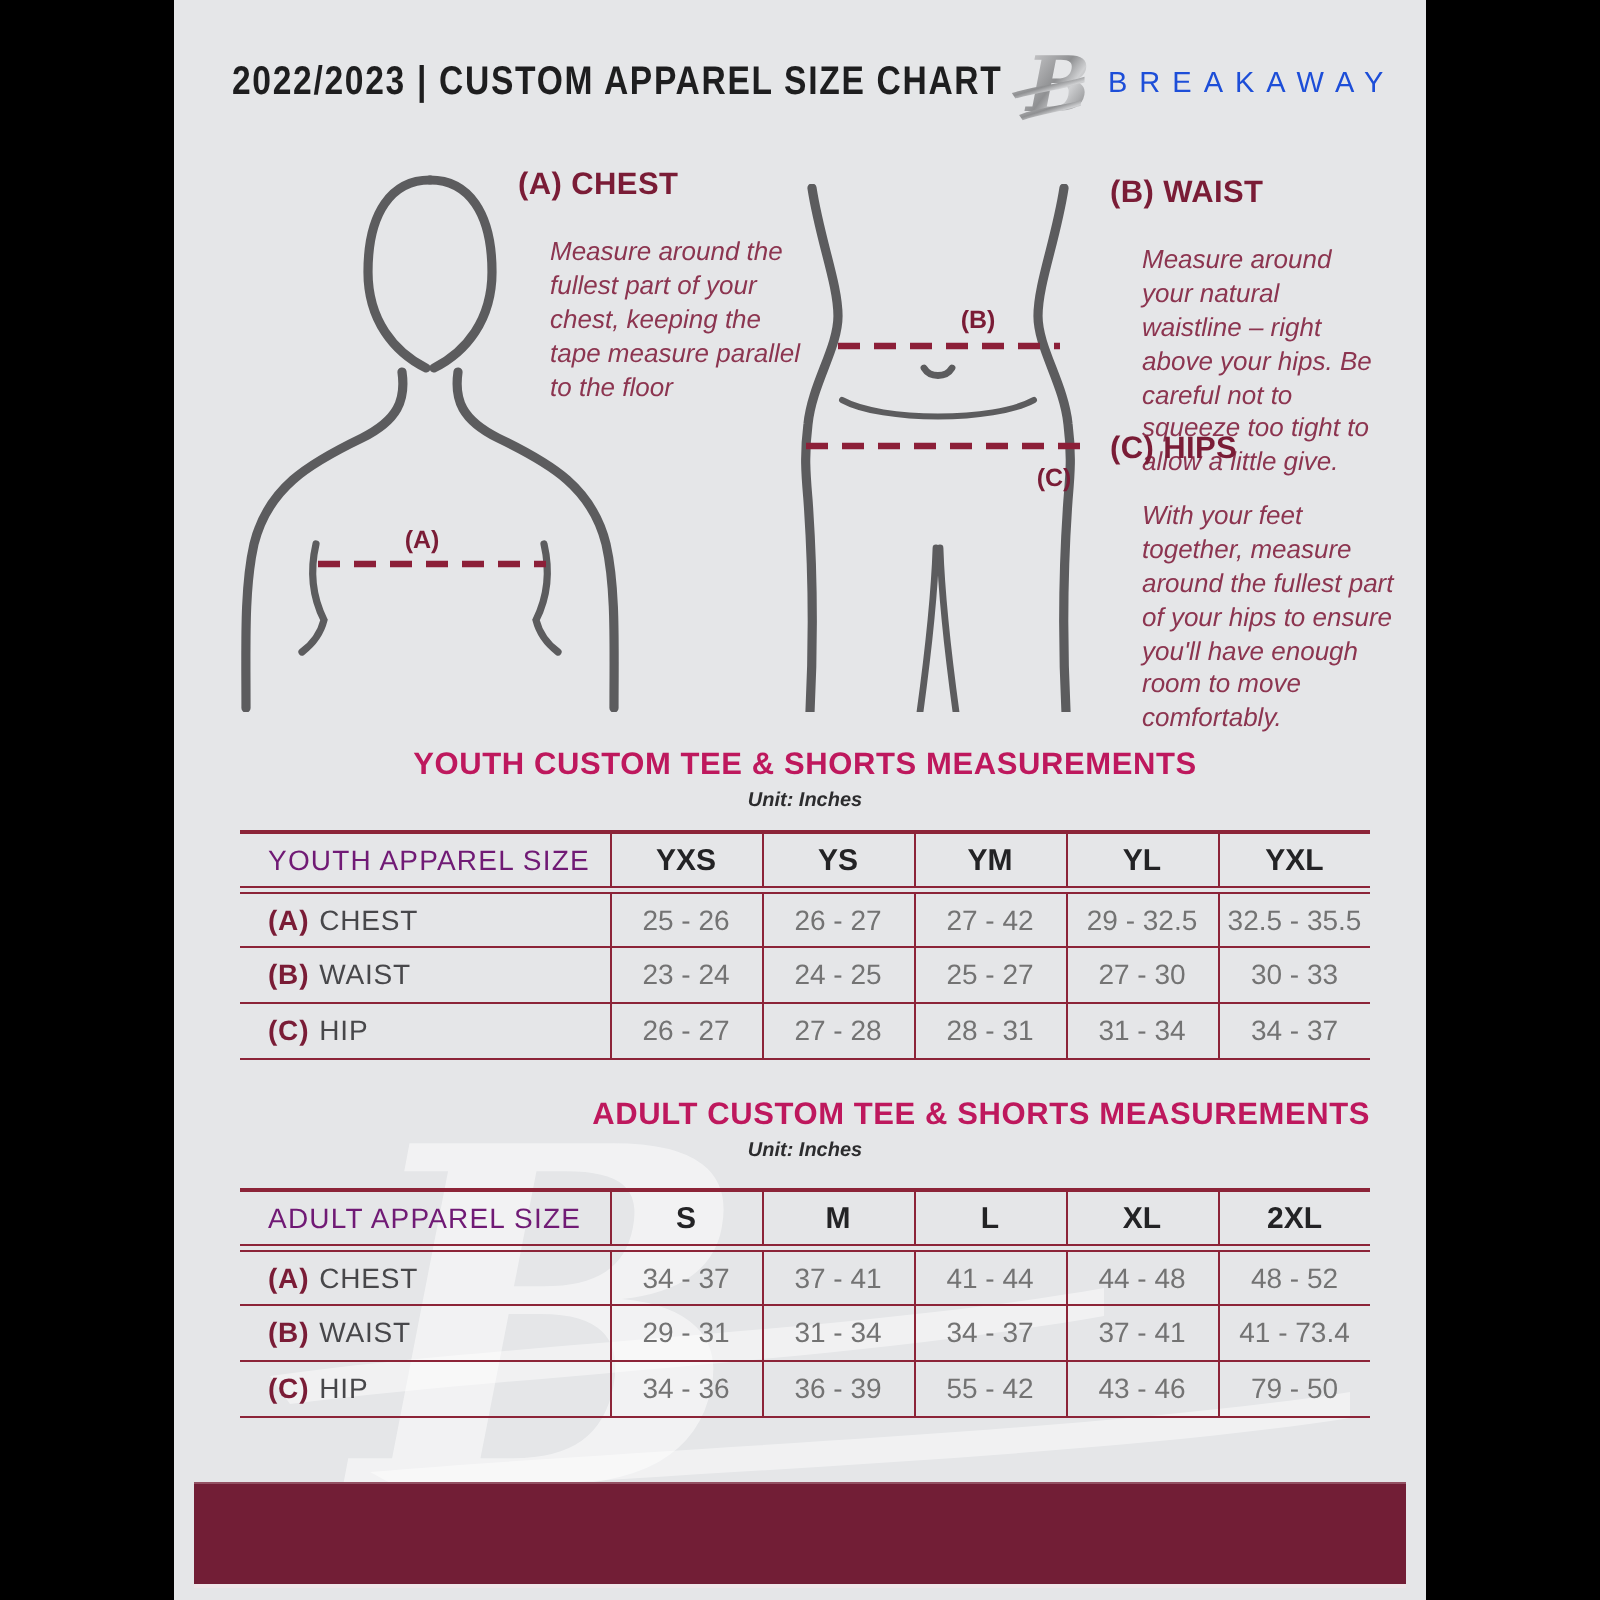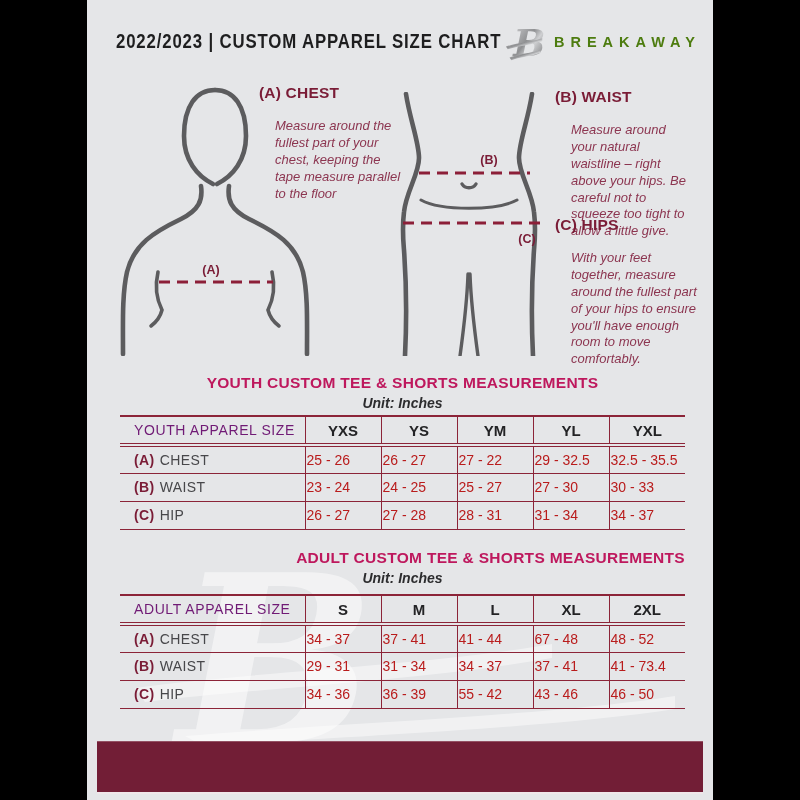--- a/index.html
+++ b/index.html
@@ -12,56 +12,56 @@
   
   .watermark{position:absolute;left:40px;top:538px;width:570px;height:240px;z-index:0;pointer-events:none;}
 
   .layer{position:absolute;inset:0;z-index:1;}
 
   
   .hdr-title{position:absolute;left:29px;top:30px;font-size:20px;font-weight:700;
              letter-spacing:1px;color:#1e1e1f;transform:scaleX(.84);transform-origin:left center;
              white-space:nowrap;}
   .logo{position:absolute;left:418px;top:18px;height:48px;display:flex;align-items:center;gap:9px;}
-  .brand{font-size:14.5px;font-weight:700;letter-spacing:6px;color:#4d7c0f;white-space:nowrap;}
+  .brand{font-size:14.5px;font-weight:400;letter-spacing:6px;color:#1d4ed8;white-space:nowrap;}
 
   
   .guide{position:absolute;}
   .guide h3{margin:0 0 8px 0;font-size:15.5px;font-weight:700;color:var(--accent);letter-spacing:.2px;}
   .guide p{margin:16px;font-style:italic;font-size:13px;line-height:1.3;color:var(--desc);}
   .g-chest{left:172px;top:84px;width:164px;}
   .g-waist{left:468px;top:88px;width:154px;}
   .g-hips{left:468px;top:216px;width:160px;}
 
   
   .fig{position:absolute;}
   .fig-torso{left:22px;top:80px;}
   .fig-lower{left:306px;top:92px;}
   .outline{fill:none;stroke:var(--outline);stroke-width:4.6;stroke-linecap:round;}
   .dash{fill:none;stroke:#8c1f38;stroke-width:3.2;stroke-dasharray:11 7;}
   .marker{fill:var(--accent);font-family:"Liberation Sans",sans-serif;font-size:12.5px;font-weight:700;}
 
   
   .sec-title{position:absolute;left:33px;width:565px;text-align:center;font-size:15.5px;
              font-weight:600;color:#be185d;letter-spacing:.3px;}
-  .sec-unit{position:absolute;left:33px;width:565px;text-align:center;font-size:14px;
+  .sec-unit{position:absolute;left:33px;width:565px;text-align:center;font-size:10px;
             font-style:italic;font-weight:600;color:#2c2c2e;}
   .t-youth-title{top:374px;} .t-youth-unit{top:395px;}
   .t-adult-title{top:549px;text-align:right;} .t-adult-unit{top:570px;}
 
   
   .size-table{position:absolute;left:33px;width:565px;border-collapse:collapse;table-layout:fixed;}
   .tbl-youth{top:415px;} .tbl-adult{top:594px;}
   .size-table col{width:76px;} .size-table col.c0{width:185px;}
   .size-table th{border-top:2px solid var(--line);border-bottom:4px double var(--line);
                  font-size:15px;font-weight:700;color:#232325;height:29px;text-align:center;}
   .size-table th.lbl{text-align:left;padding-left:14px;font-weight:400;font-size:14px;
                      color:#701a75;letter-spacing:.6px;}
-  .size-table td{border-bottom:1.5px solid var(--line);font-size:14px;color:#b91c1c;
-                 text-align:left;height:28px;}
+  .size-table td{border-bottom:1.5px solid var(--line);font-size:14px;color:#737373;
+                 text-align:center;height:28px;}
   .size-table td.lbl{text-align:left;padding-left:14px;font-size:14px;color:#47474a;letter-spacing:.4px;}
   .size-table td.lbl .pfx{color:var(--accent);font-weight:700;margin-right:5px;}
   .size-table th + th,.size-table td + td{border-left:1.5px solid var(--line);}
 
   
   .footer-bar{position:absolute;left:10px;top:741px;width:606px;height:53px;background:#721e36;
               border-top:1.5px solid #935163;border-bottom:2px solid #efe6e9;}
 </style>
 </head>
 <body>
@@ -151,21 +151,21 @@
               <th>YM</th>
               <th>YL</th>
               <th>YXL</th>
             </tr>
           </thead>
           <tbody>
             <tr>
               <td class="lbl"><span class="pfx">(A)</span><span>CHEST</span></td>
               <td>25 - 26</td>
               <td>26 - 27</td>
-              <td>27 - 22</td>
+              <td>27 - 42</td>
               <td>29 - 32.5</td>
               <td>32.5 - 35.5</td>
             </tr>
             <tr>
               <td class="lbl"><span class="pfx">(B)</span><span>WAIST</span></td>
               <td>23 - 24</td>
               <td>24 - 25</td>
               <td>25 - 27</td>
               <td>27 - 30</td>
               <td>30 - 33</td>
@@ -201,38 +201,38 @@
               <th>XL</th>
               <th>2XL</th>
             </tr>
           </thead>
           <tbody>
             <tr>
               <td class="lbl"><span class="pfx">(A)</span><span>CHEST</span></td>
               <td>34 - 37</td>
               <td>37 - 41</td>
               <td>41 - 44</td>
-              <td>67 - 48</td>
+              <td>44 - 48</td>
               <td>48 - 52</td>
             </tr>
             <tr>
               <td class="lbl"><span class="pfx">(B)</span><span>WAIST</span></td>
               <td>29 - 31</td>
               <td>31 - 34</td>
               <td>34 - 37</td>
               <td>37 - 41</td>
               <td>41 - 73.4</td>
             </tr>
             <tr>
               <td class="lbl"><span class="pfx">(C)</span><span>HIP</span></td>
               <td>34 - 36</td>
               <td>36 - 39</td>
               <td>55 - 42</td>
               <td>43 - 46</td>
-              <td>46 - 50</td>
+              <td>79 - 50</td>
             </tr>
           </tbody>
       </table>
 
       <div class="footer-bar"></div>
 
     </div>
   </div>
 </div>
 

